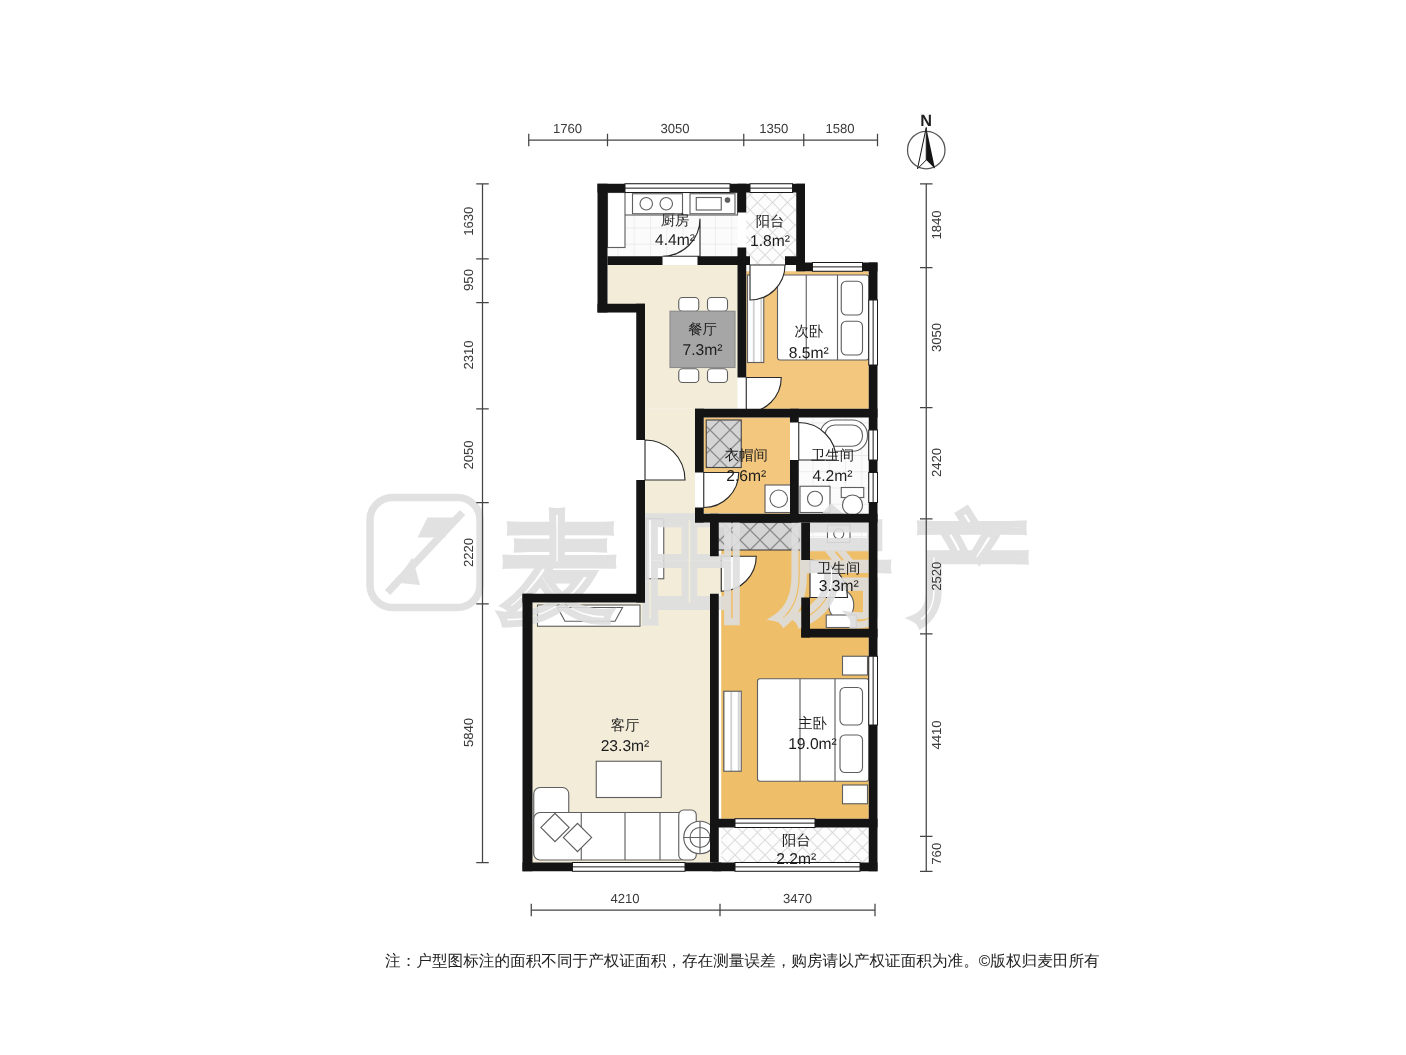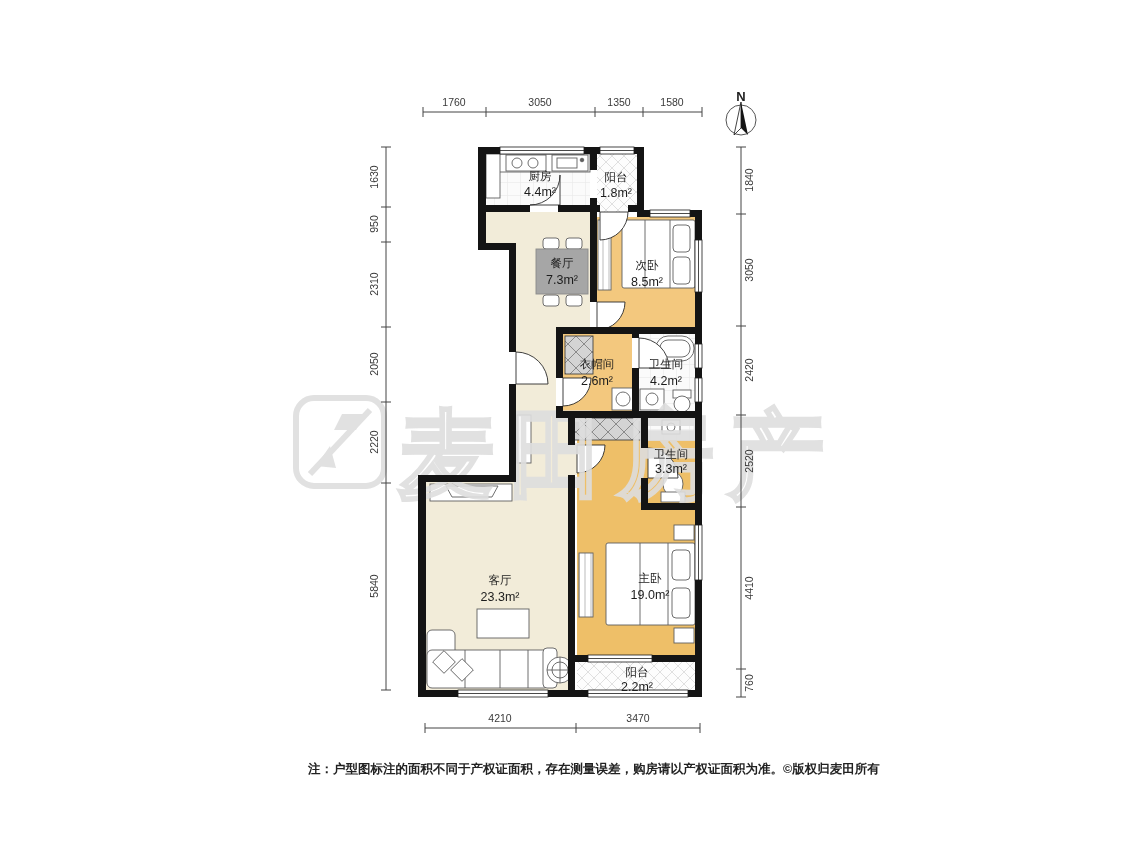--- a/index.html
+++ b/index.html
@@ -5,21 +5,21 @@
   html,body{margin:0;padding:0;background:#fff;}
   #canvas{position:relative;width:1125px;height:844px;background:#ffffff;overflow:hidden;
           font-family:"Liberation Sans","DejaVu Sans",sans-serif;}
   svg text{font-family:"Liberation Sans","DejaVu Sans",sans-serif;}
   .rname{font-size:11.5px;fill:#1c1c1c;}
   .rarea{font-size:12.5px;fill:#1c1c1c;}
   .dim{font-size:10.5px;fill:#3a3a3a;}
   .north-n{font-size:13px;font-weight:bold;fill:#222;}
   .wm-text{font-size:96px;font-weight:bold;letter-spacing:14px;fill:none;stroke:#dedede;stroke-width:2.6px;}
   #footer{position:absolute;left:308px;right:305px;top:761px;display:flex;justify-content:space-between;
-          font-size:12.5px;font-weight:700;color:#222;white-space:nowrap;}
+          font-size:12.5px;font-weight:400;color:#222;white-space:nowrap;}
 </style>
 </head>
 <body>
 
 <div id="canvas">
 <svg width="1125" height="844" viewBox="0 0 1125 844">
   <defs>
     <pattern id="tile" width="13" height="13" patternUnits="userSpaceOnUse">
       <path d="M13,0 H0 V13" fill="none" stroke="#e6e6e6" stroke-width="1"></path>
     </pattern>

